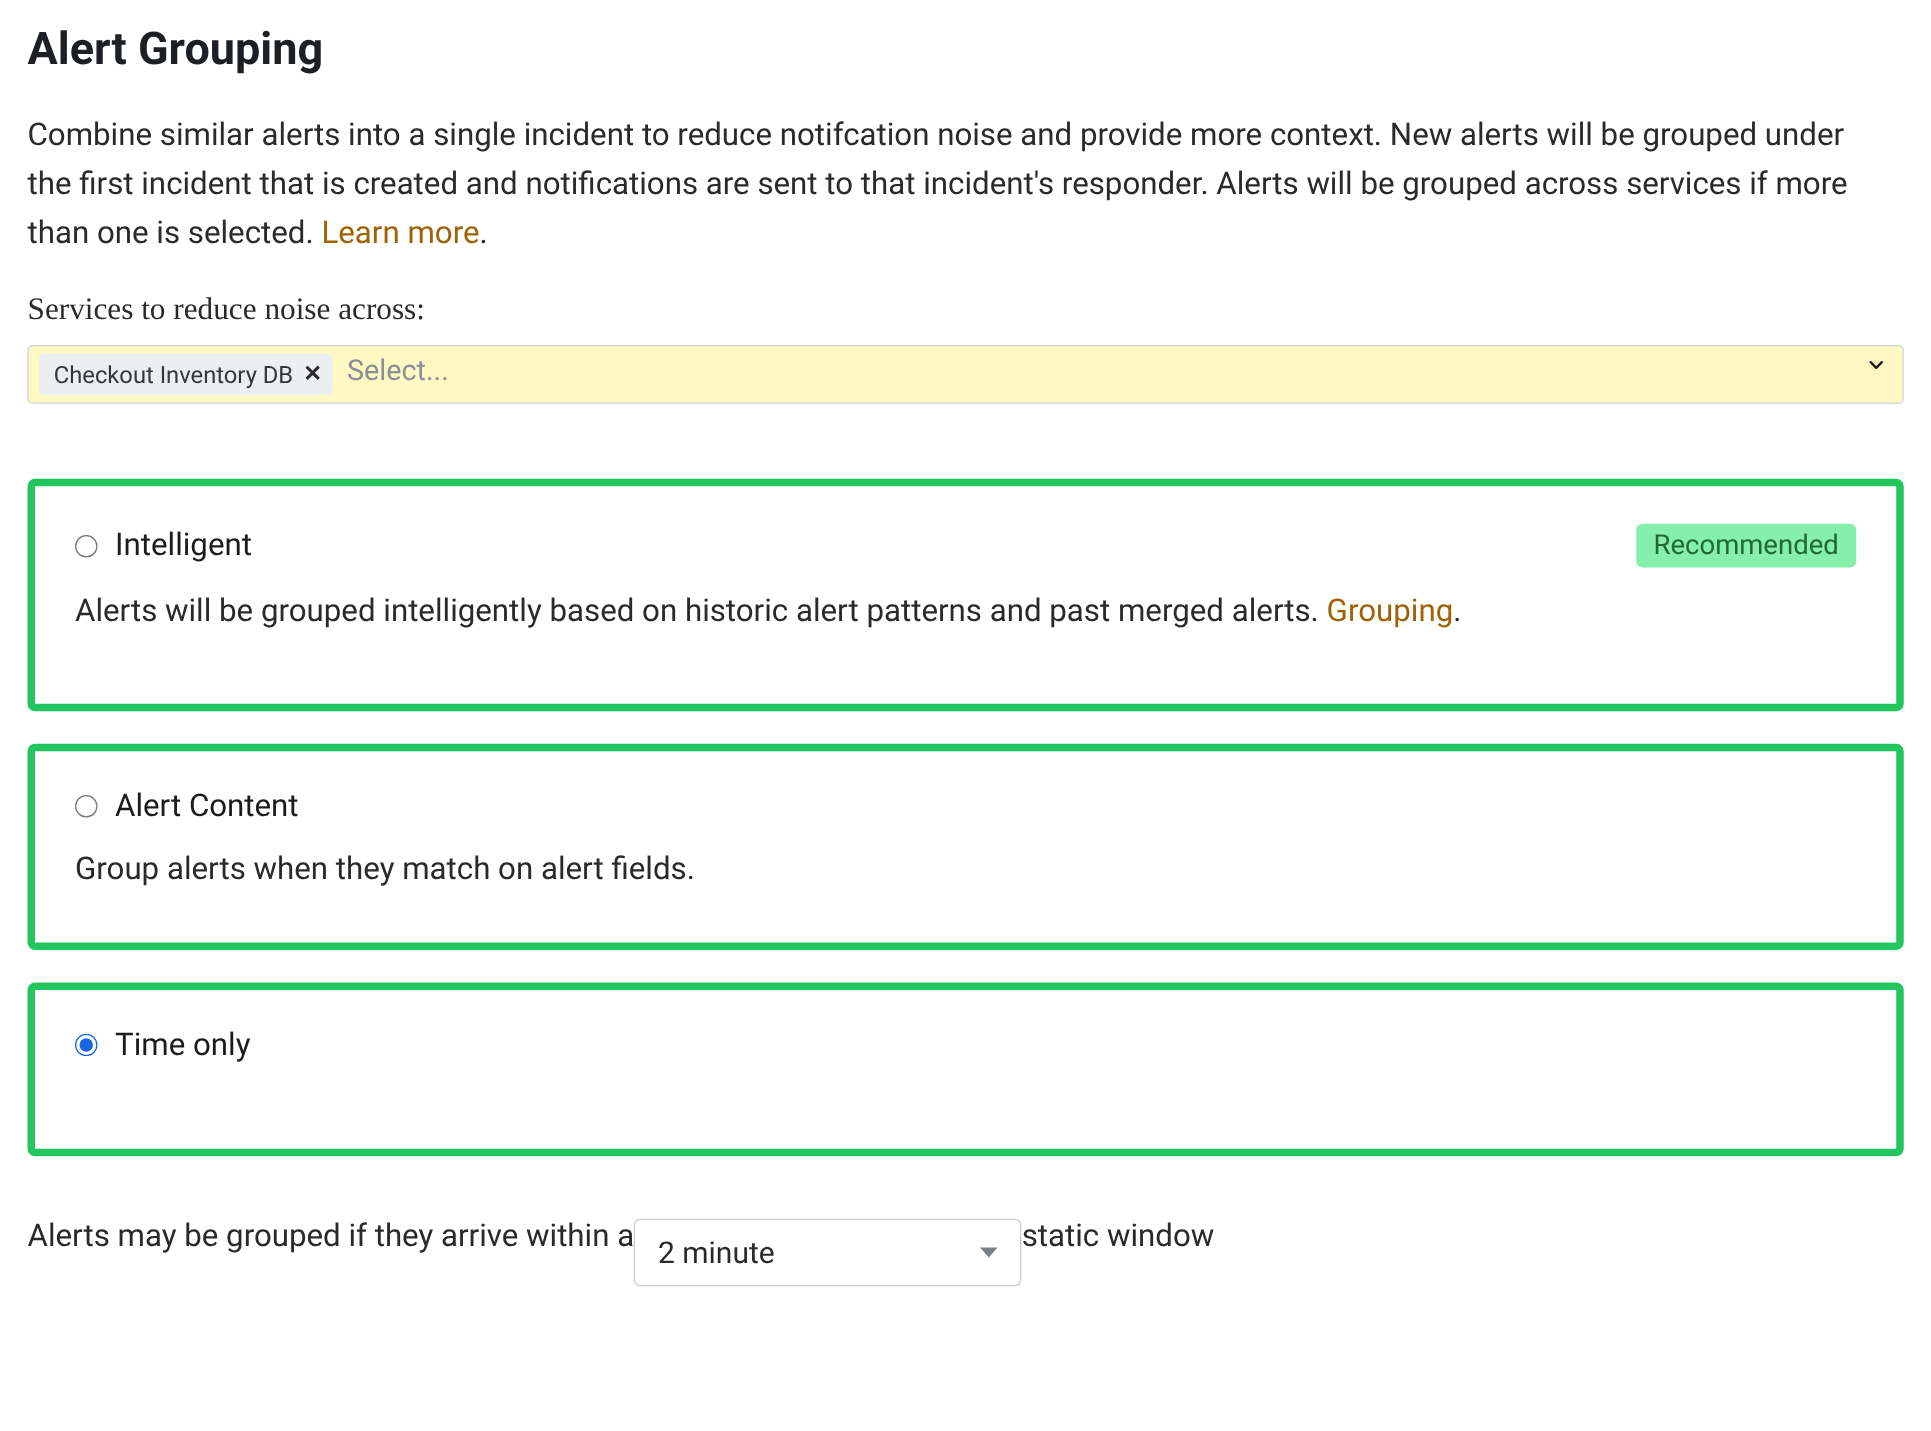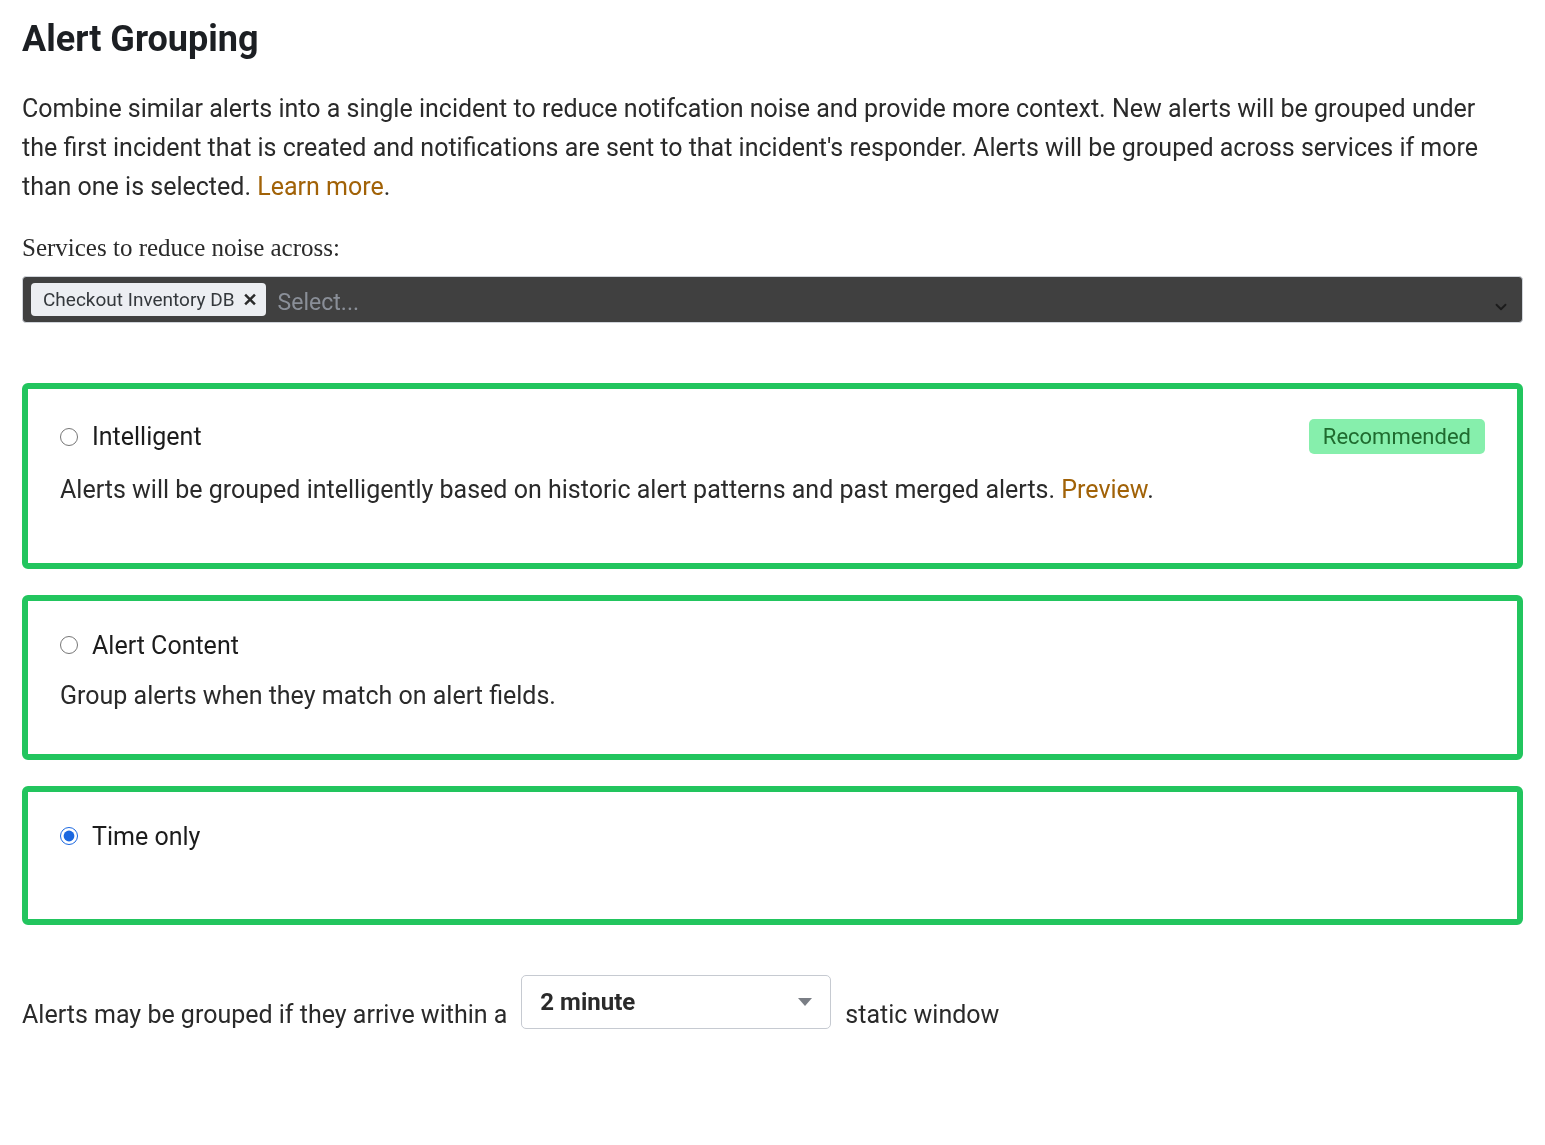--- a/index.html
+++ b/index.html
@@ -28,25 +28,25 @@
       text-decoration: none;
     }
     .section-label {
       font-size: 25px;
       color: #2a2a2a;
       margin-bottom: 14px;
       font-family: Liberation Serif, serif;
     }
     .multiselect {
       display: flex;
-      align-items: flex-end;
+      align-items: flex-start;
       border: 1px solid #d0d4da;
       border-radius: 4px;
       padding: 6px 12px 6px 8px;
-      background: #404040;
+      background: #fef9c3;
       cursor: text;
       margin-bottom: 60px;
       width: 100%;
     }
     .chip {
       display: inline-flex;
       align-items: center;
       background: #eceef2;
       border-radius: 4px;
       padding: 5px 8px 5px 12px;
@@ -110,39 +110,37 @@
       font-size: 25px;
       color: #2a2a2a;
       line-height: 1.45;
     }
     .option-card.time-only {
       padding-bottom: 68px;
       margin-top: 20px;
     }
     .time-config {
       display: flex;
-      align-items: flex-end;
+      align-items: flex-start;
       font-size: 25px;
       color: #2a2a2a;
       margin-top: 50px;
-      gap: 14px;
     }
     .dropdown {
       display: inline-flex;
       align-items: center;
       border: 1px solid #c6cad1;
       border-radius: 5px;
       padding: 12px 18px;
       font-size: 24px;
       color: #2a2a2a;
       background: #fff;
       cursor: pointer;
       min-width: 310px;
       justify-content: space-between;
-      font-weight: bold;
     }
     .dropdown-caret {
       width: 0;
       height: 0;
       border-left: 7px solid transparent;
       border-right: 7px solid transparent;
       border-top: 8px solid #7a7e85;
       margin-left: 20px;
     }
   </style>
@@ -170,21 +168,21 @@
   </span>
 </div>
 
 <div class="option-card">
   <div class="option-header">
     <input type="radio" name="grouping" class="option-radio" style="">
     <label class="option-title">Intelligent</label>
     <span class="badge">Recommended</span>
   </div>
   <p class="option-desc">
-    <span>Alerts will be grouped intelligently based on historic alert patterns and past merged alerts. </span><a href="#">Preview</a><span>.</span>
+    <span>Alerts will be grouped intelligently based on historic alert patterns and past merged alerts. </span><a href="#">Grouping</a><span>.</span>
   </p>
 </div>
 
 <div class="option-card" style="padding-bottom:40px;">
   <div class="option-header">
     <input type="radio" name="grouping" class="option-radio" style="">
     <label class="option-title">Alert Content</label>
   </div>
   <p class="option-desc">Group alerts when they match on alert fields.</p>
 </div>

